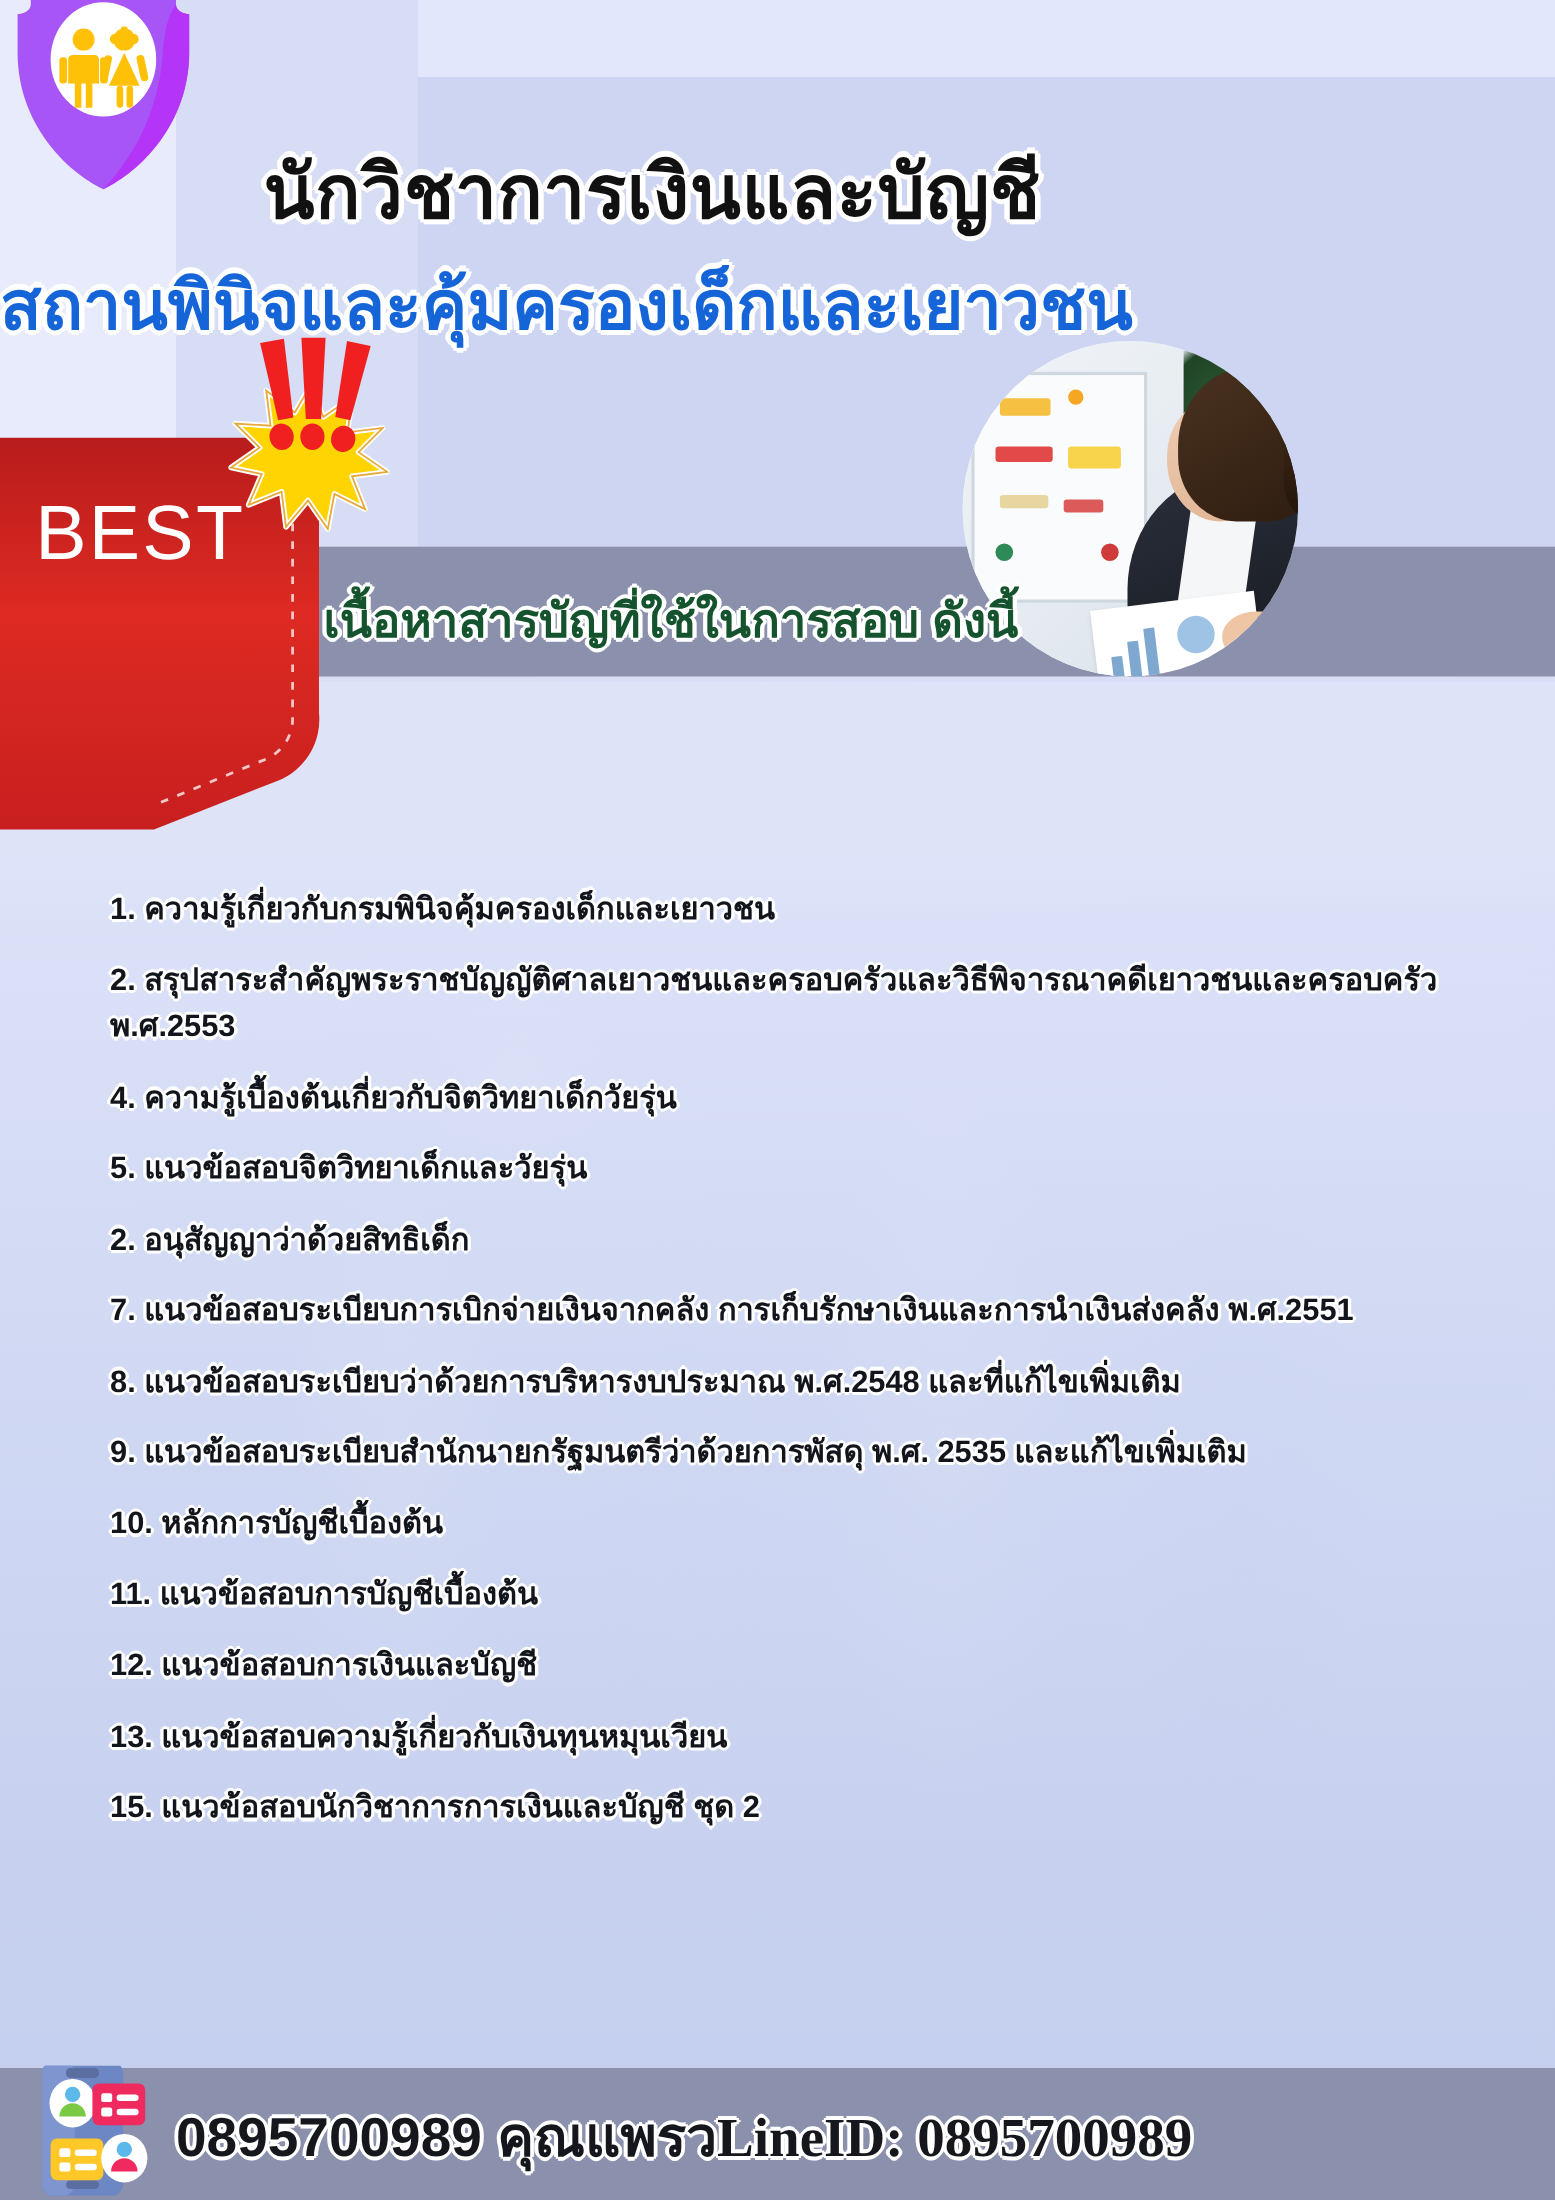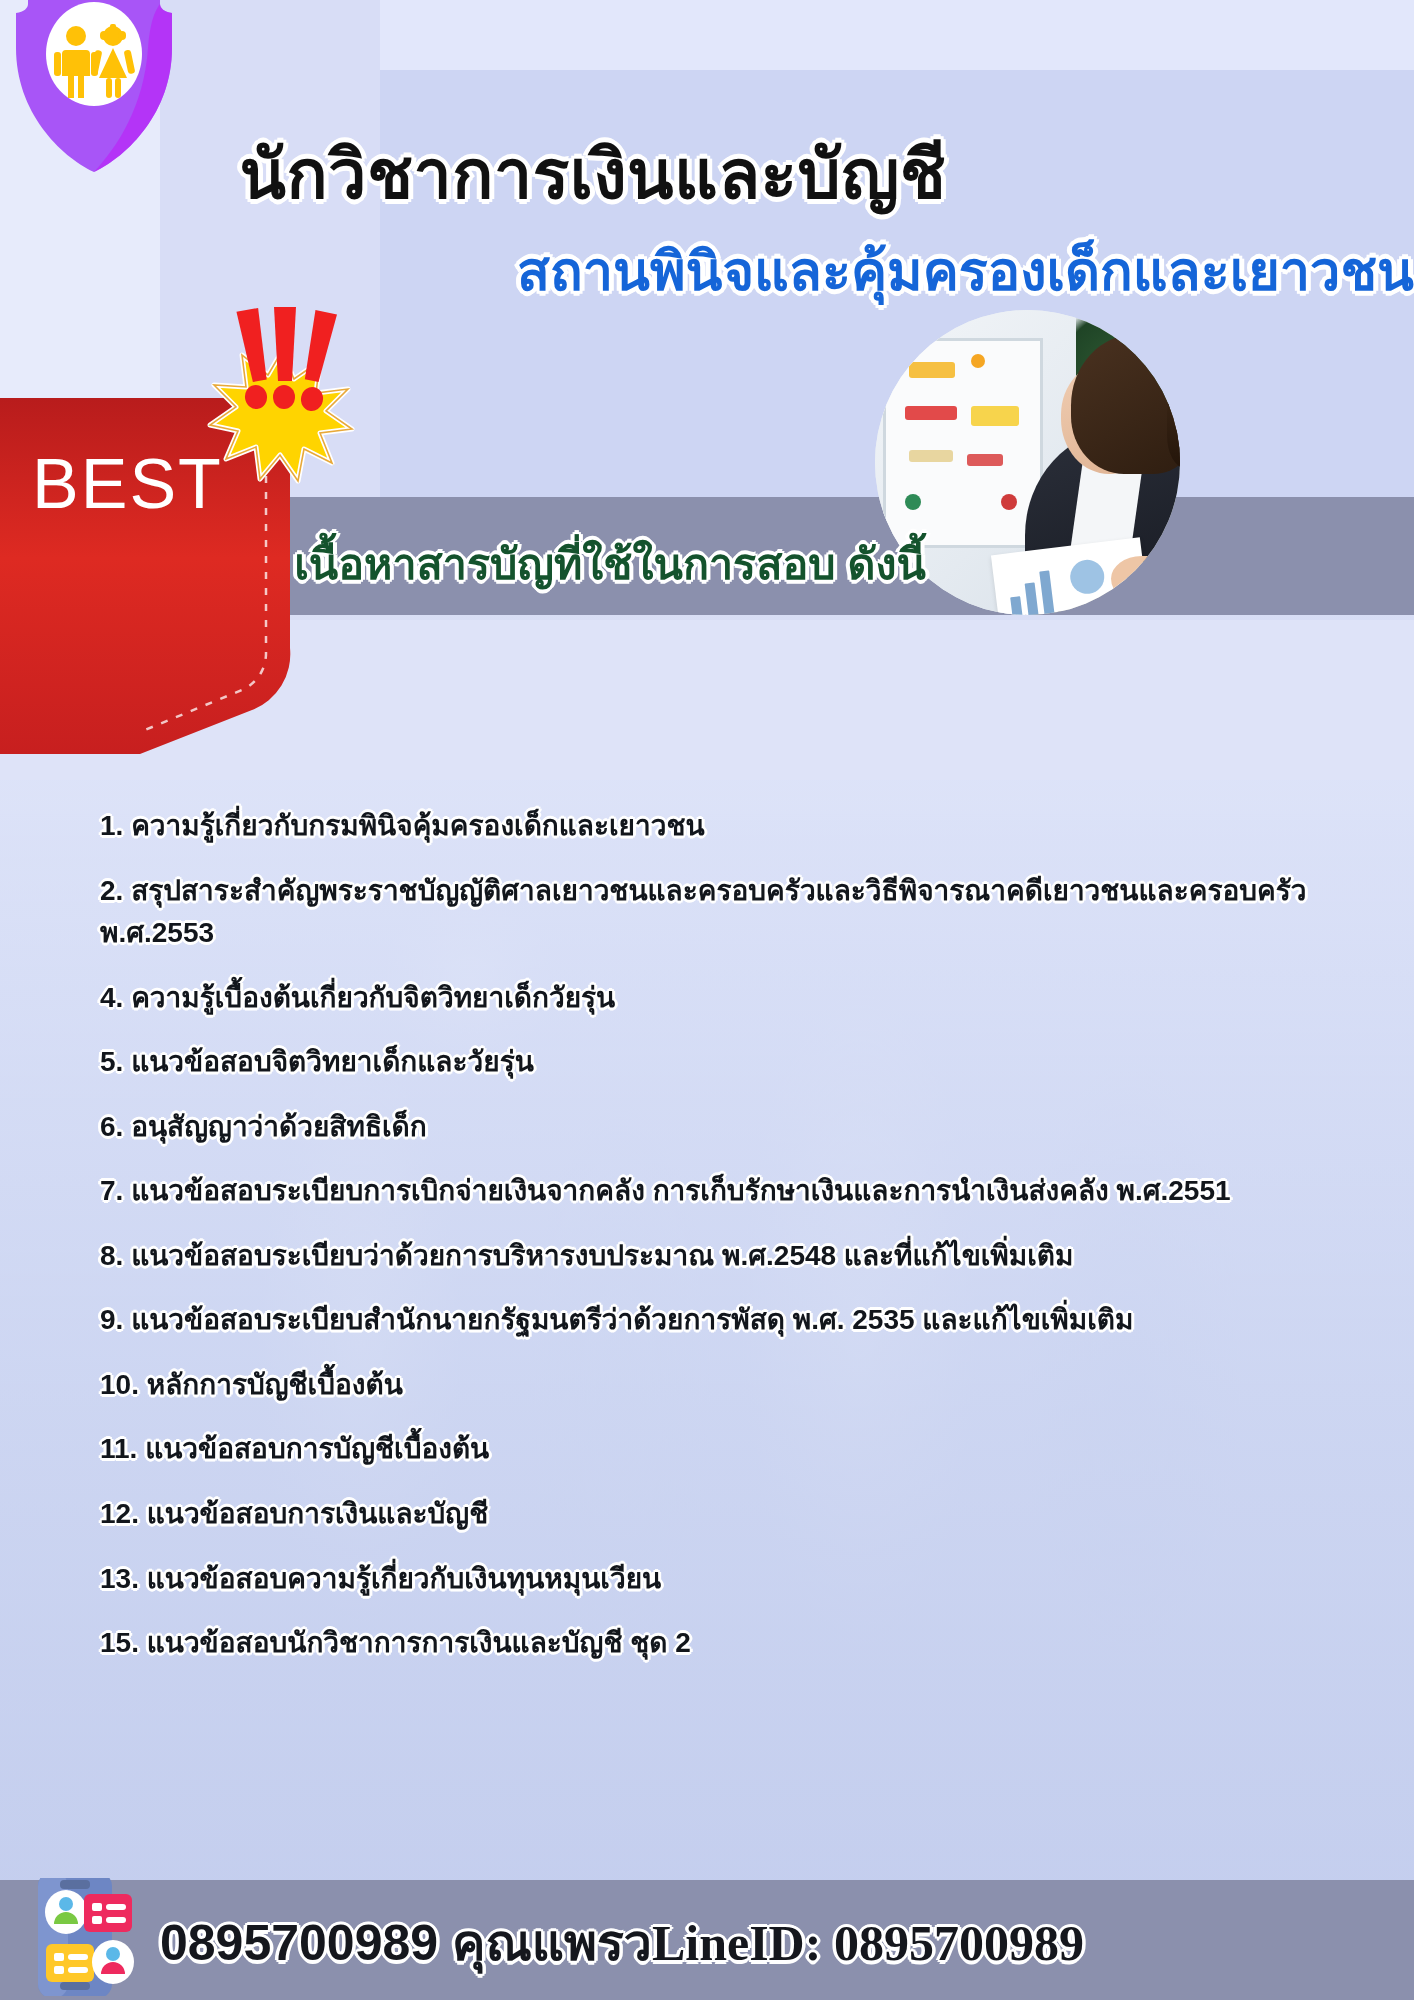--- a/index.html
+++ b/index.html
@@ -56,22 +56,22 @@
     text-align:center;
     font-size:68px; font-weight:bold; color:#111;
     letter-spacing:0.5px;
     text-shadow:
        3px 0 0 #fff, -3px 0 0 #fff, 0 3px 0 #fff, 0 -3px 0 #fff,
        3px 3px 0 #fff, -3px 3px 0 #fff, 3px -3px 0 #fff, -3px -3px 0 #fff,
        5px 0 0 #fff, -5px 0 0 #fff, 0 5px 0 #fff, 0 -5px 0 #fff;
   }
   .title-sub {
     position:absolute; left:0; top:228px; width:1414px;
-    text-align:right;
-    font-size:54px; font-weight:bold; color:#1565d8;
+    text-align:left;
+    font-size:62px; font-weight:bold; color:#1565d8;
     text-shadow:
        3px 0 0 #fff, -3px 0 0 #fff, 0 3px 0 #fff, 0 -3px 0 #fff,
        3px 3px 0 #fff, -3px 3px 0 #fff, 3px -3px 0 #fff, -3px -3px 0 #fff,
        5px 0 0 #fff, -5px 0 0 #fff, 0 5px 0 #fff, 0 -5px 0 #fff;
   }
 
   
   .banner {
     position:absolute; left:0; top:497px; width:1414px; height:118px;
     background:#8b90ad;
@@ -278,21 +278,21 @@
         <ellipse cx="100" cy="54" rx="11" ry="12" transform="rotate(12 100 54)"></ellipse>
       </g>
     </svg>
   </div>
 
   <div class="list">
     <div class="list-item">1. ความรู้เกี่ยวกับกรมพินิจคุ้มครองเด็กและเยาวชน</div>
     <div class="list-item">2. สรุปสาระสำคัญพระราชบัญญัติศาลเยาวชนและครอบครัวและวิธีพิจารณาคดีเยาวชนและครอบครัว พ.ศ.2553</div>
     <div class="list-item">4. ความรู้เบื้องต้นเกี่ยวกับจิตวิทยาเด็กวัยรุ่น</div>
     <div class="list-item">5. แนวข้อสอบจิตวิทยาเด็กและวัยรุ่น</div>
-    <div class="list-item">6. อนุสัญญาว่าด้วยสิทธิเด็ก</div>
+    <div class="list-item">2. อนุสัญญาว่าด้วยสิทธิเด็ก</div>
     <div class="list-item">7. แนวข้อสอบระเบียบการเบิกจ่ายเงินจากคลัง การเก็บรักษาเงินและการนำเงินส่งคลัง พ.ศ.2551</div>
     <div class="list-item">8. แนวข้อสอบระเบียบว่าด้วยการบริหารงบประมาณ พ.ศ.2548 และที่แก้ไขเพิ่มเติม</div>
     <div class="list-item">9. แนวข้อสอบระเบียบสำนักนายกรัฐมนตรีว่าด้วยการพัสดุ พ.ศ. 2535 และแก้ไขเพิ่มเติม</div>
     <div class="list-item">10. หลักการบัญชีเบื้องต้น</div>
     <div class="list-item">11. แนวข้อสอบการบัญชีเบื้องต้น</div>
     <div class="list-item">12. แนวข้อสอบการเงินและบัญชี</div>
     <div class="list-item">13. แนวข้อสอบความรู้เกี่ยวกับเงินทุนหมุนเวียน</div>
     <div class="list-item">15. แนวข้อสอบนักวิชาการการเงินและบัญชี ชุด 2</div>
   </div>
 

